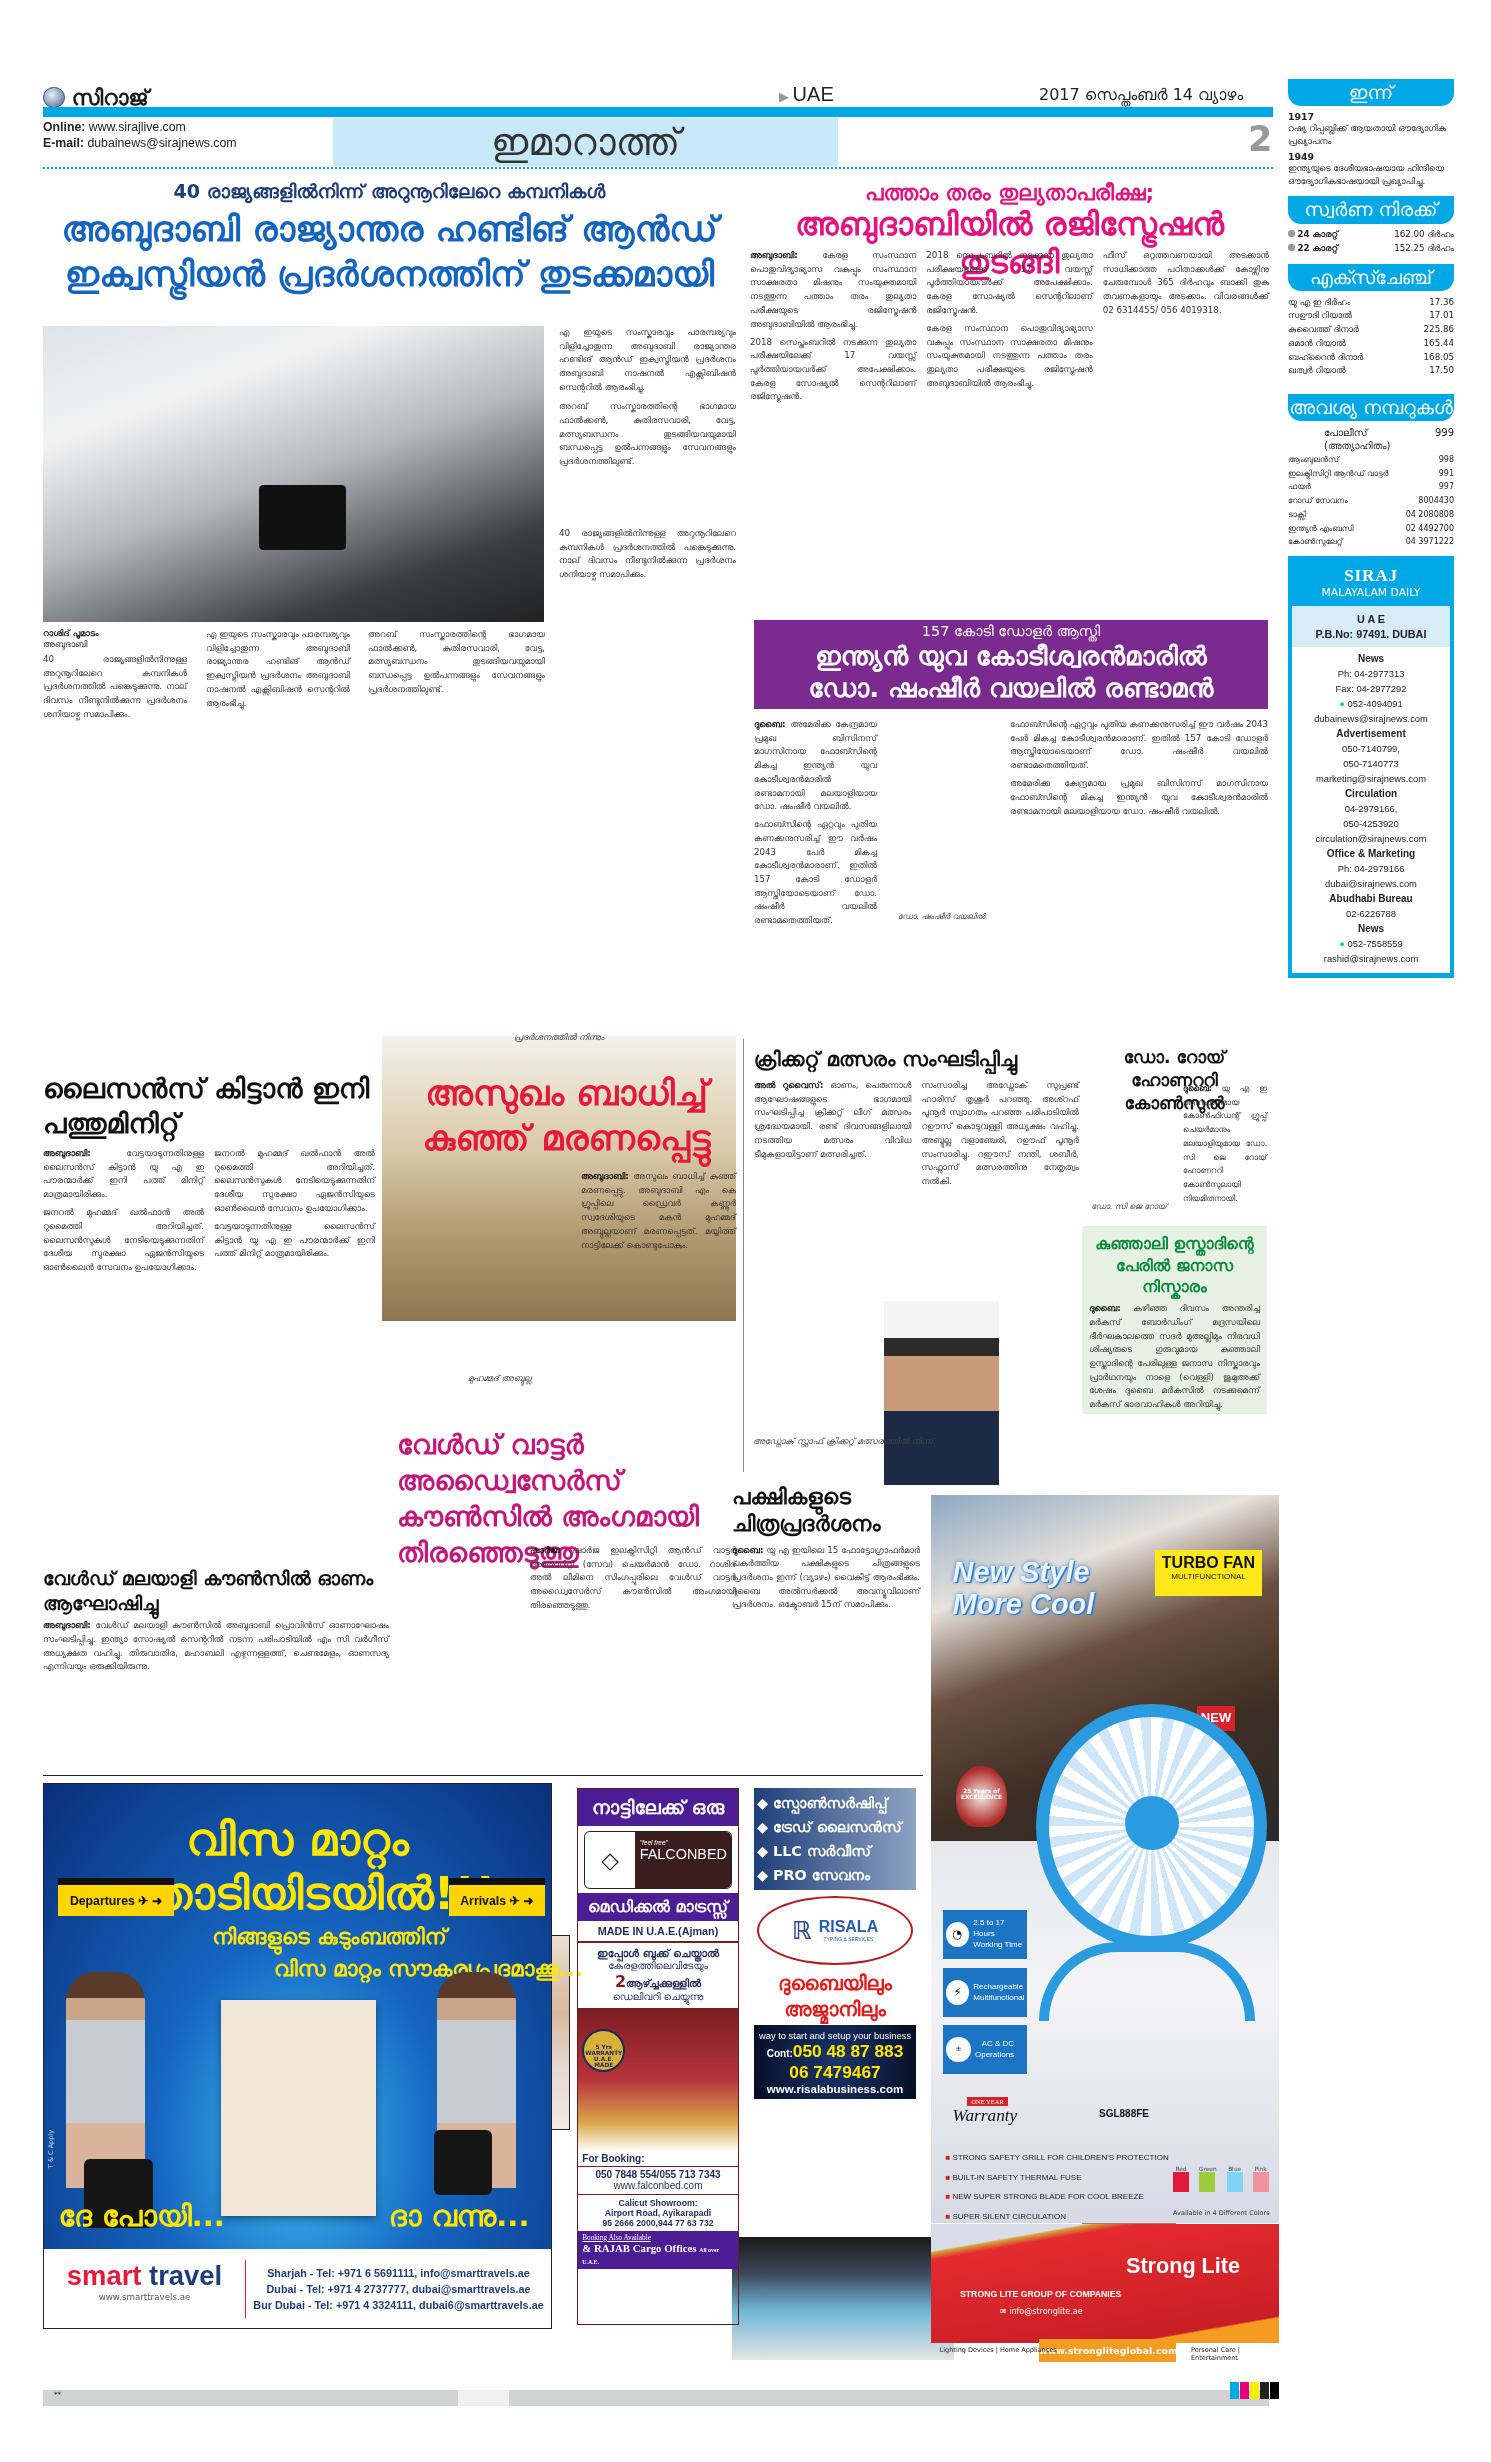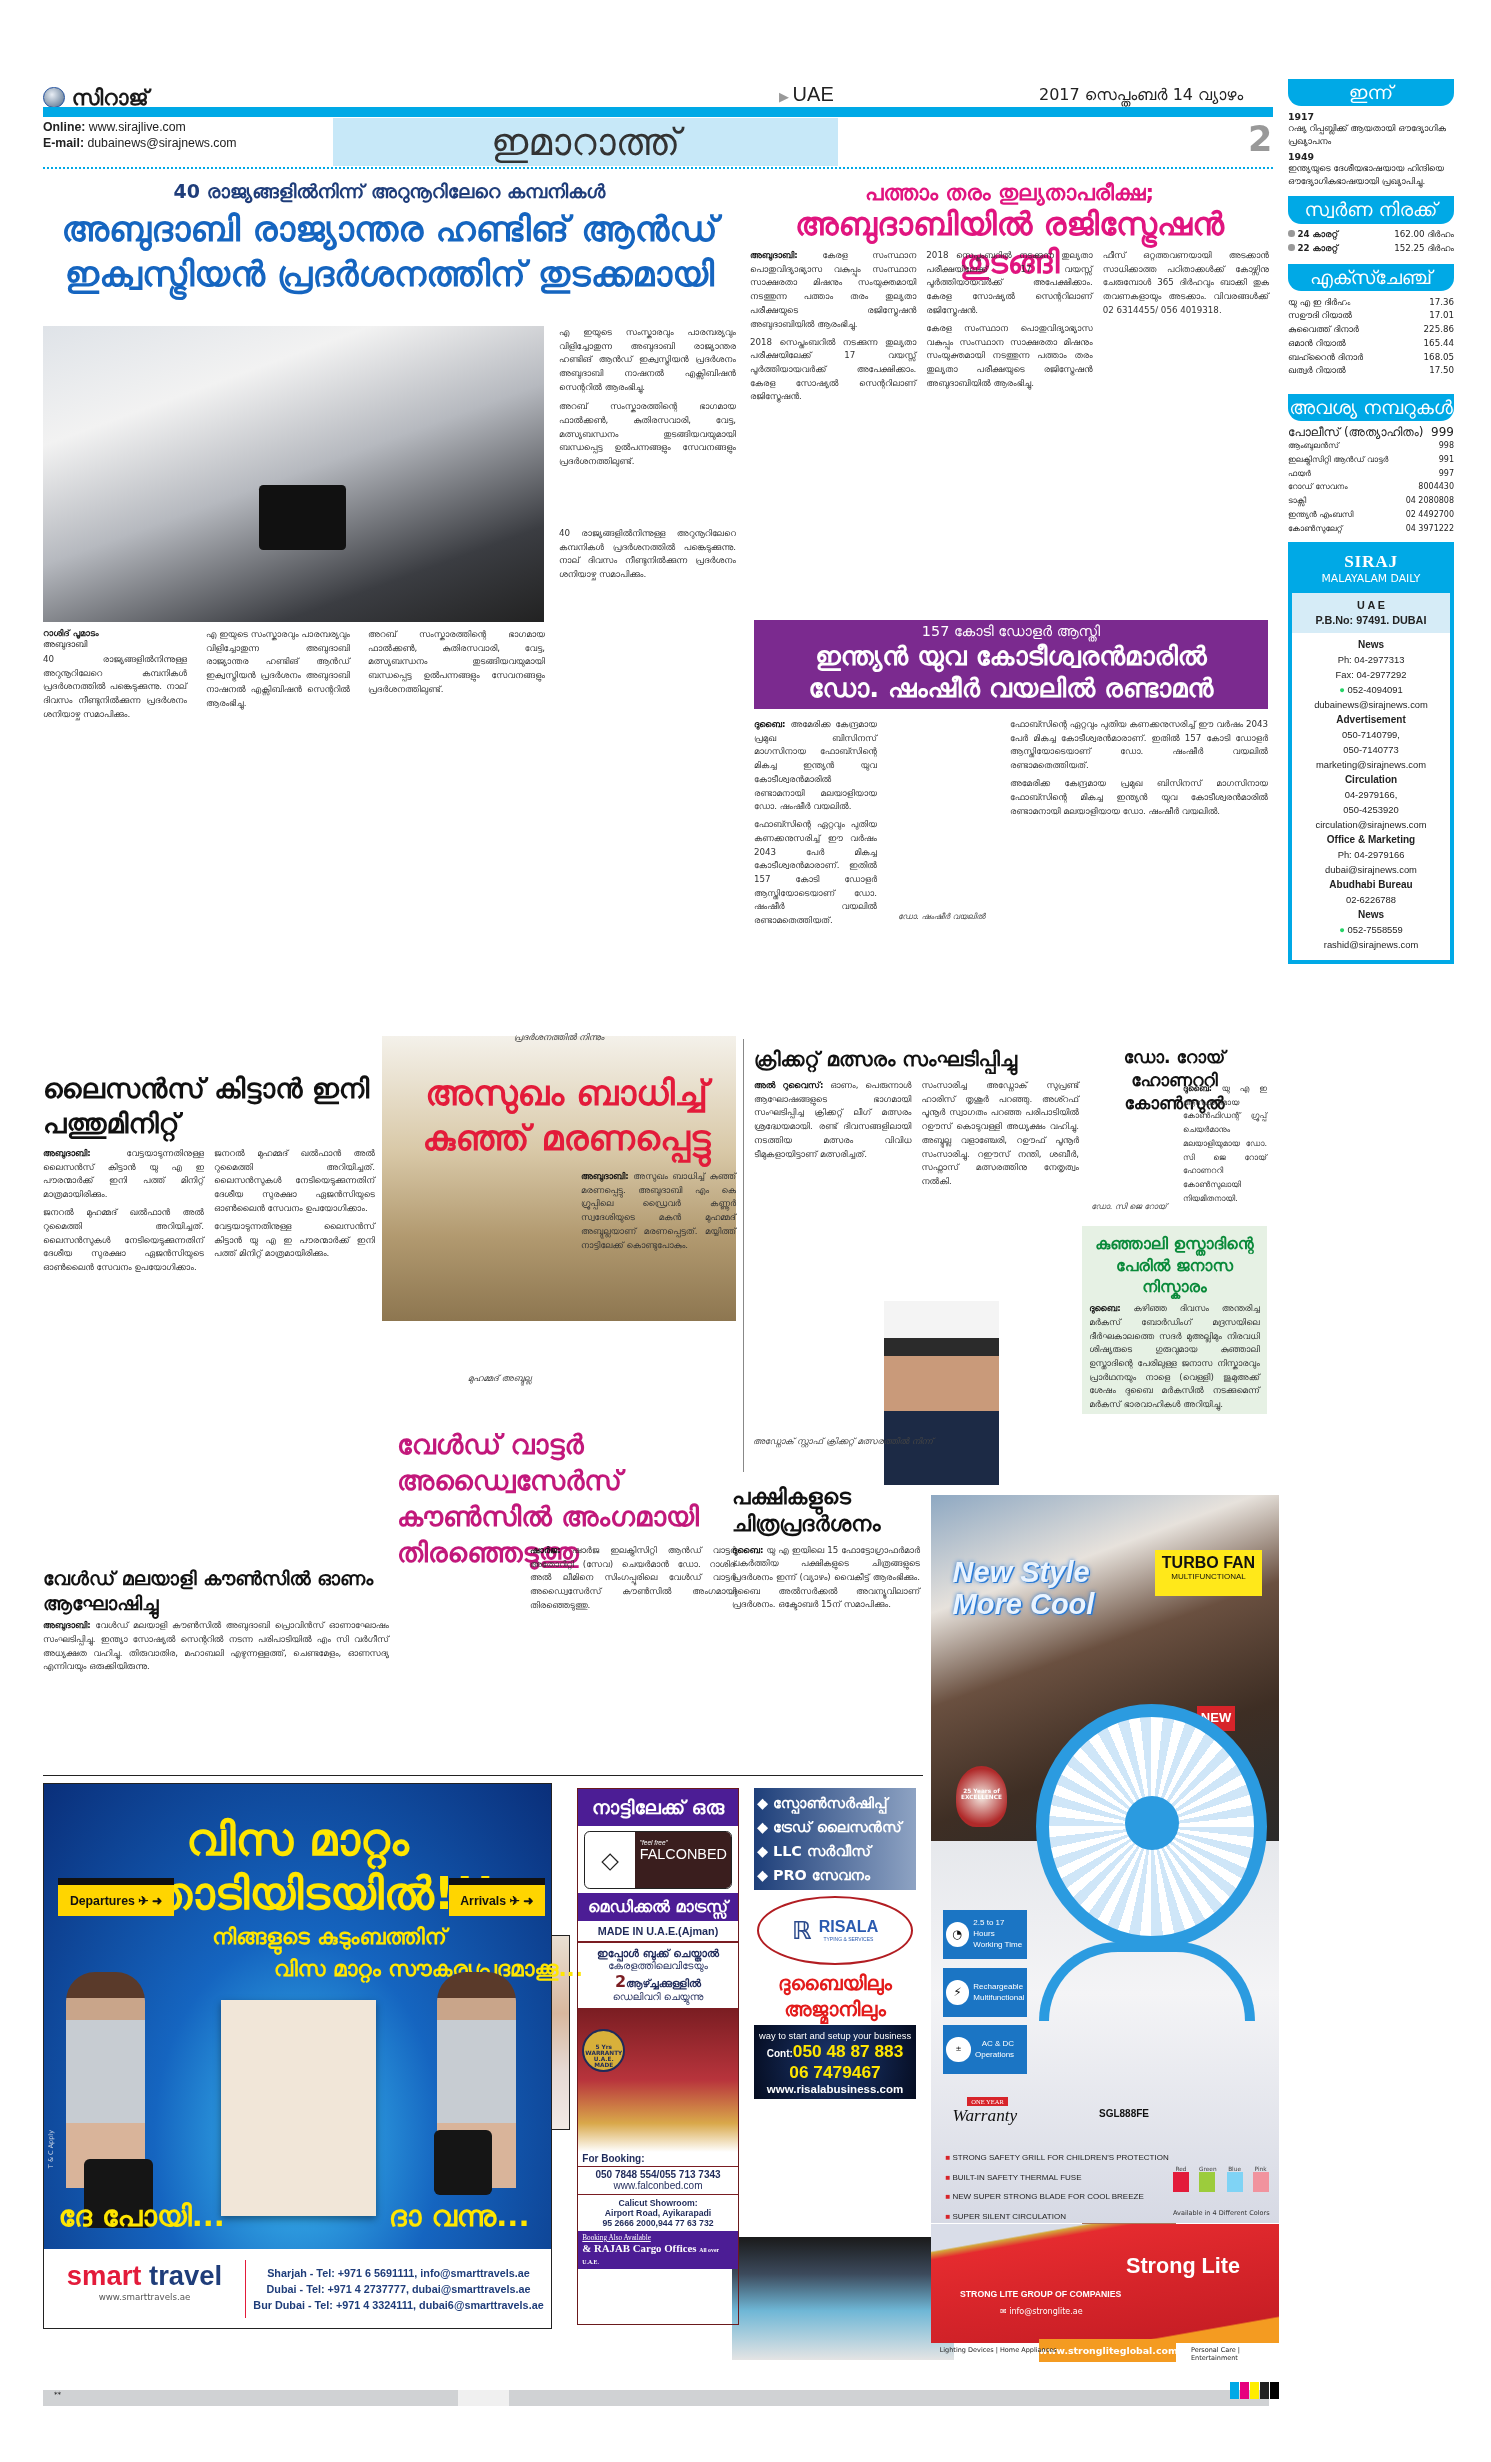--- a/index.html
+++ b/index.html
@@ -267,21 +267,21 @@
   <div class="rate-row">
       <span>ബഹ്റൈൻ ദിനാർ</span>
       <span>168.05</span>
     </div>
   <div class="rate-row">
       <span>ഖത്വർ റിയാൽ</span>
       <span>17.50</span>
     </div>
 
   <div class="side-head" style="margin-top:16px;">അവശ്യ നമ്പറുകൾ</div>
-  <div class="rate-row" style="font-size:12px;">
+  <div class="rate-row" style="font-size:10px;margin-left:36px;">
       <span>പോലീസ് (അത്യാഹിതം)</span>
       <span>999</span>
     </div>
   <div class="rate-row" style="font-size:8px;">
       <span>ആംബുലൻസ്</span>
       <span>998</span>
     </div>
   <div class="rate-row" style="font-size:8px;">
       <span>ഇലക്ട്രിസിറ്റി ആൻഡ് വാട്ടർ</span>
       <span>991</span>

